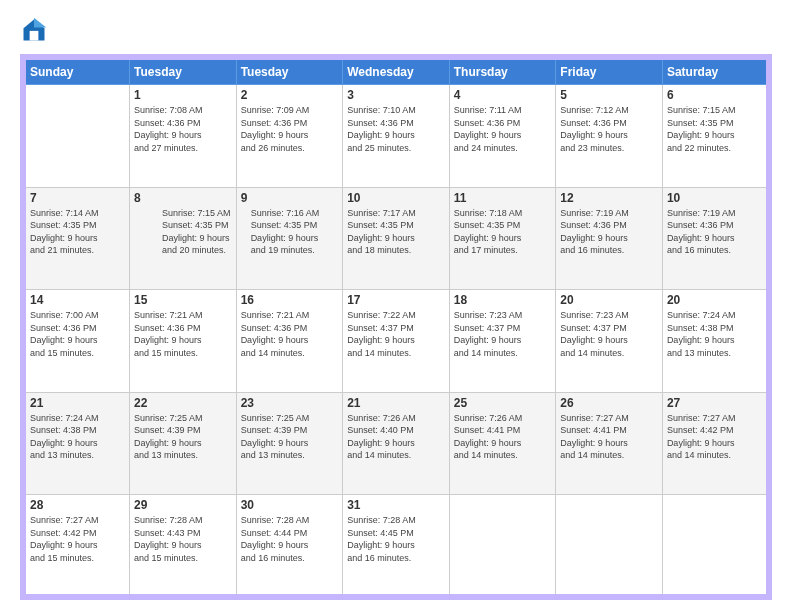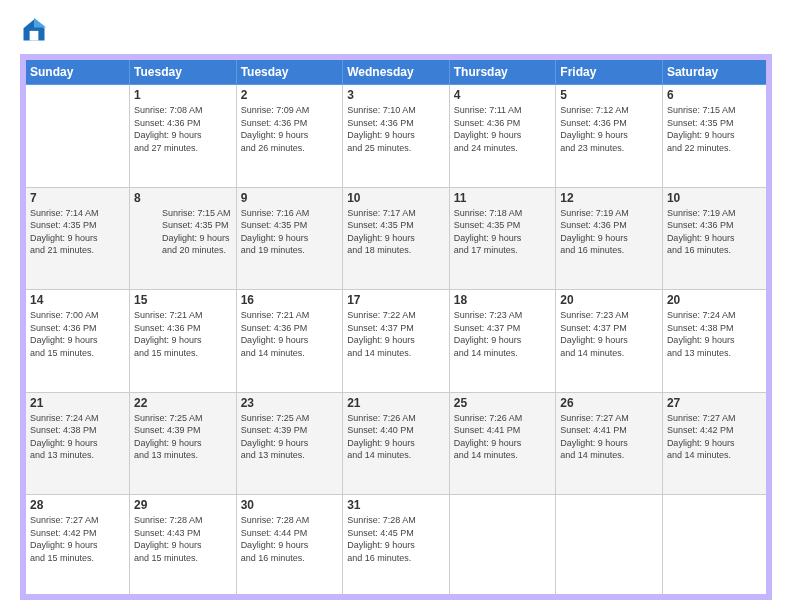--- a/index.html
+++ b/index.html
@@ -191,21 +191,21 @@
           </td>
           <td>
             <span class="day-num">8</span>
             <div class="day-info" style="white-space: pre-line; margin-left: 28px;">Sunrise: 7:15 AM
 Sunset: 4:35 PM
 Daylight: 9 hours
 and 20 minutes.</div>
           </td>
           <td>
             <span class="day-num">9</span>
-            <div class="day-info" style="white-space: pre-line;">Sunrise: 7:16 AM
+            <div class="day-info" style="white-space: pre-line; margin-left: 10px;">Sunrise: 7:16 AM
 Sunset: 4:35 PM
 Daylight: 9 hours
 and 19 minutes.</div>
           </td>
           <td>
             <span class="day-num">10</span>
             <div class="day-info" style="white-space: pre-line;">Sunrise: 7:17 AM
 Sunset: 4:35 PM
 Daylight: 9 hours
 and 18 minutes.</div>

